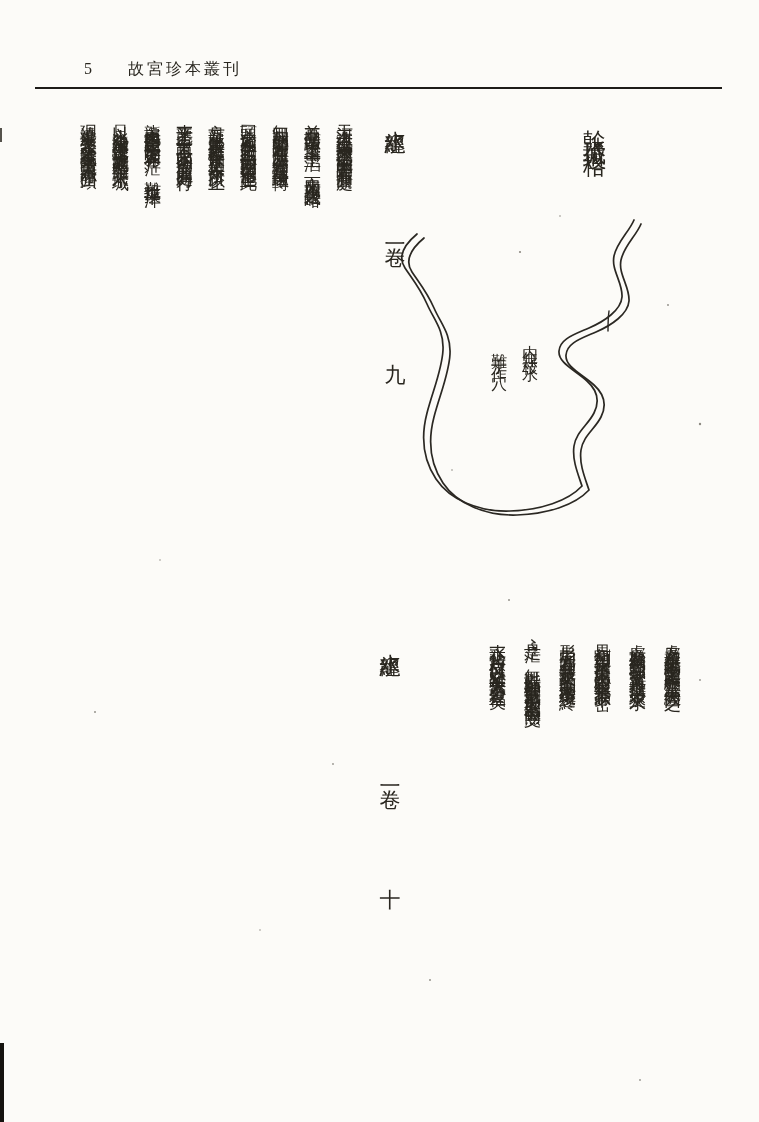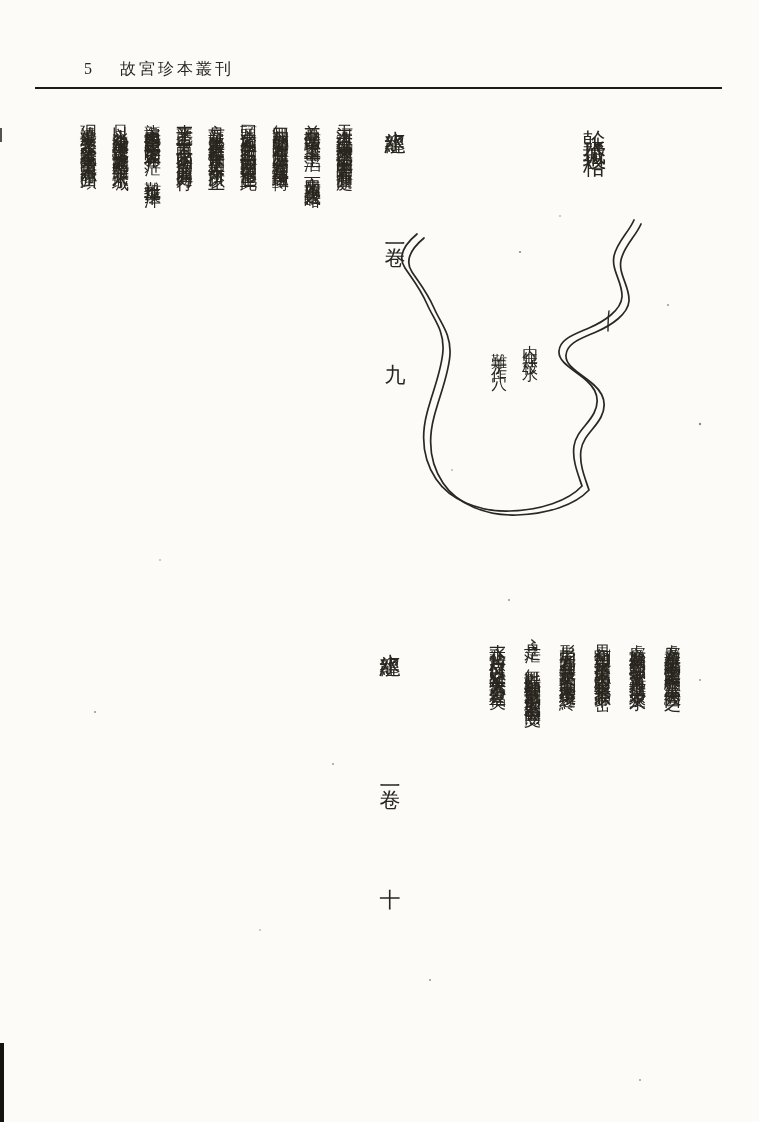--- a/index.html
+++ b/index.html
@@ -10,21 +10,21 @@
     overflow:hidden;
     font-family:"DejaVu Serif", serif;
     color:#29261f;
   }
   
   .page-num{
     position:absolute;left:84px;top:60px;
     font-size:16px;font-family:"Liberation Serif","DejaVu Serif",serif;
   }
   .series-title{
-    position:absolute;left:120px;top:59px;
+    position:absolute;left:128px;top:59px;
     font-size:16px;letter-spacing:3px;white-space:nowrap;
   }
   .header-rule{
     position:absolute;left:35px;top:87px;width:687px;height:2px;
     background:#1d1b18;
   }
   
   .vtext{
     position:absolute;
     writing-mode:vertical-rl;

